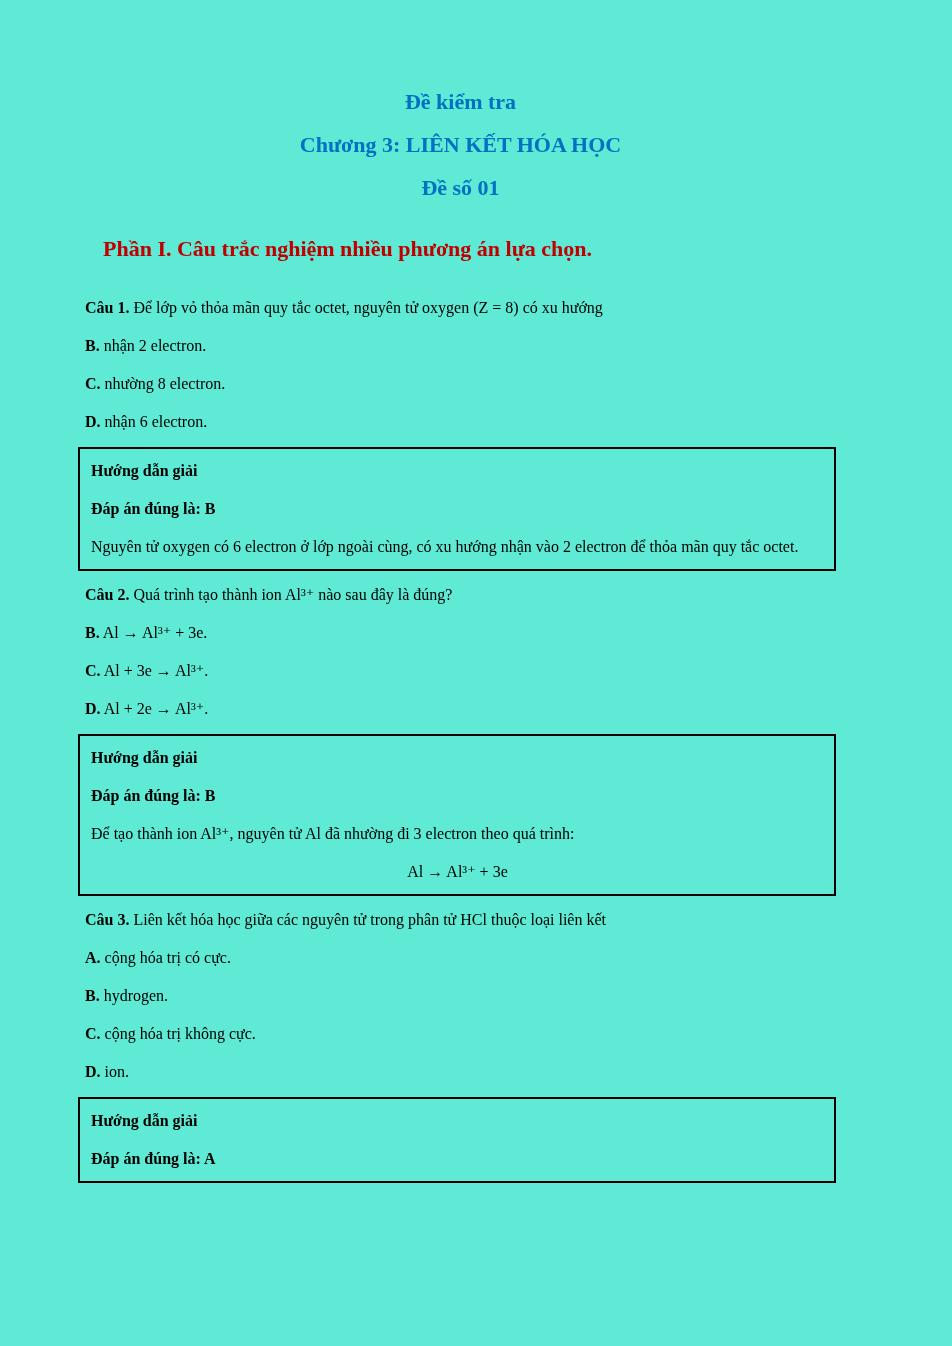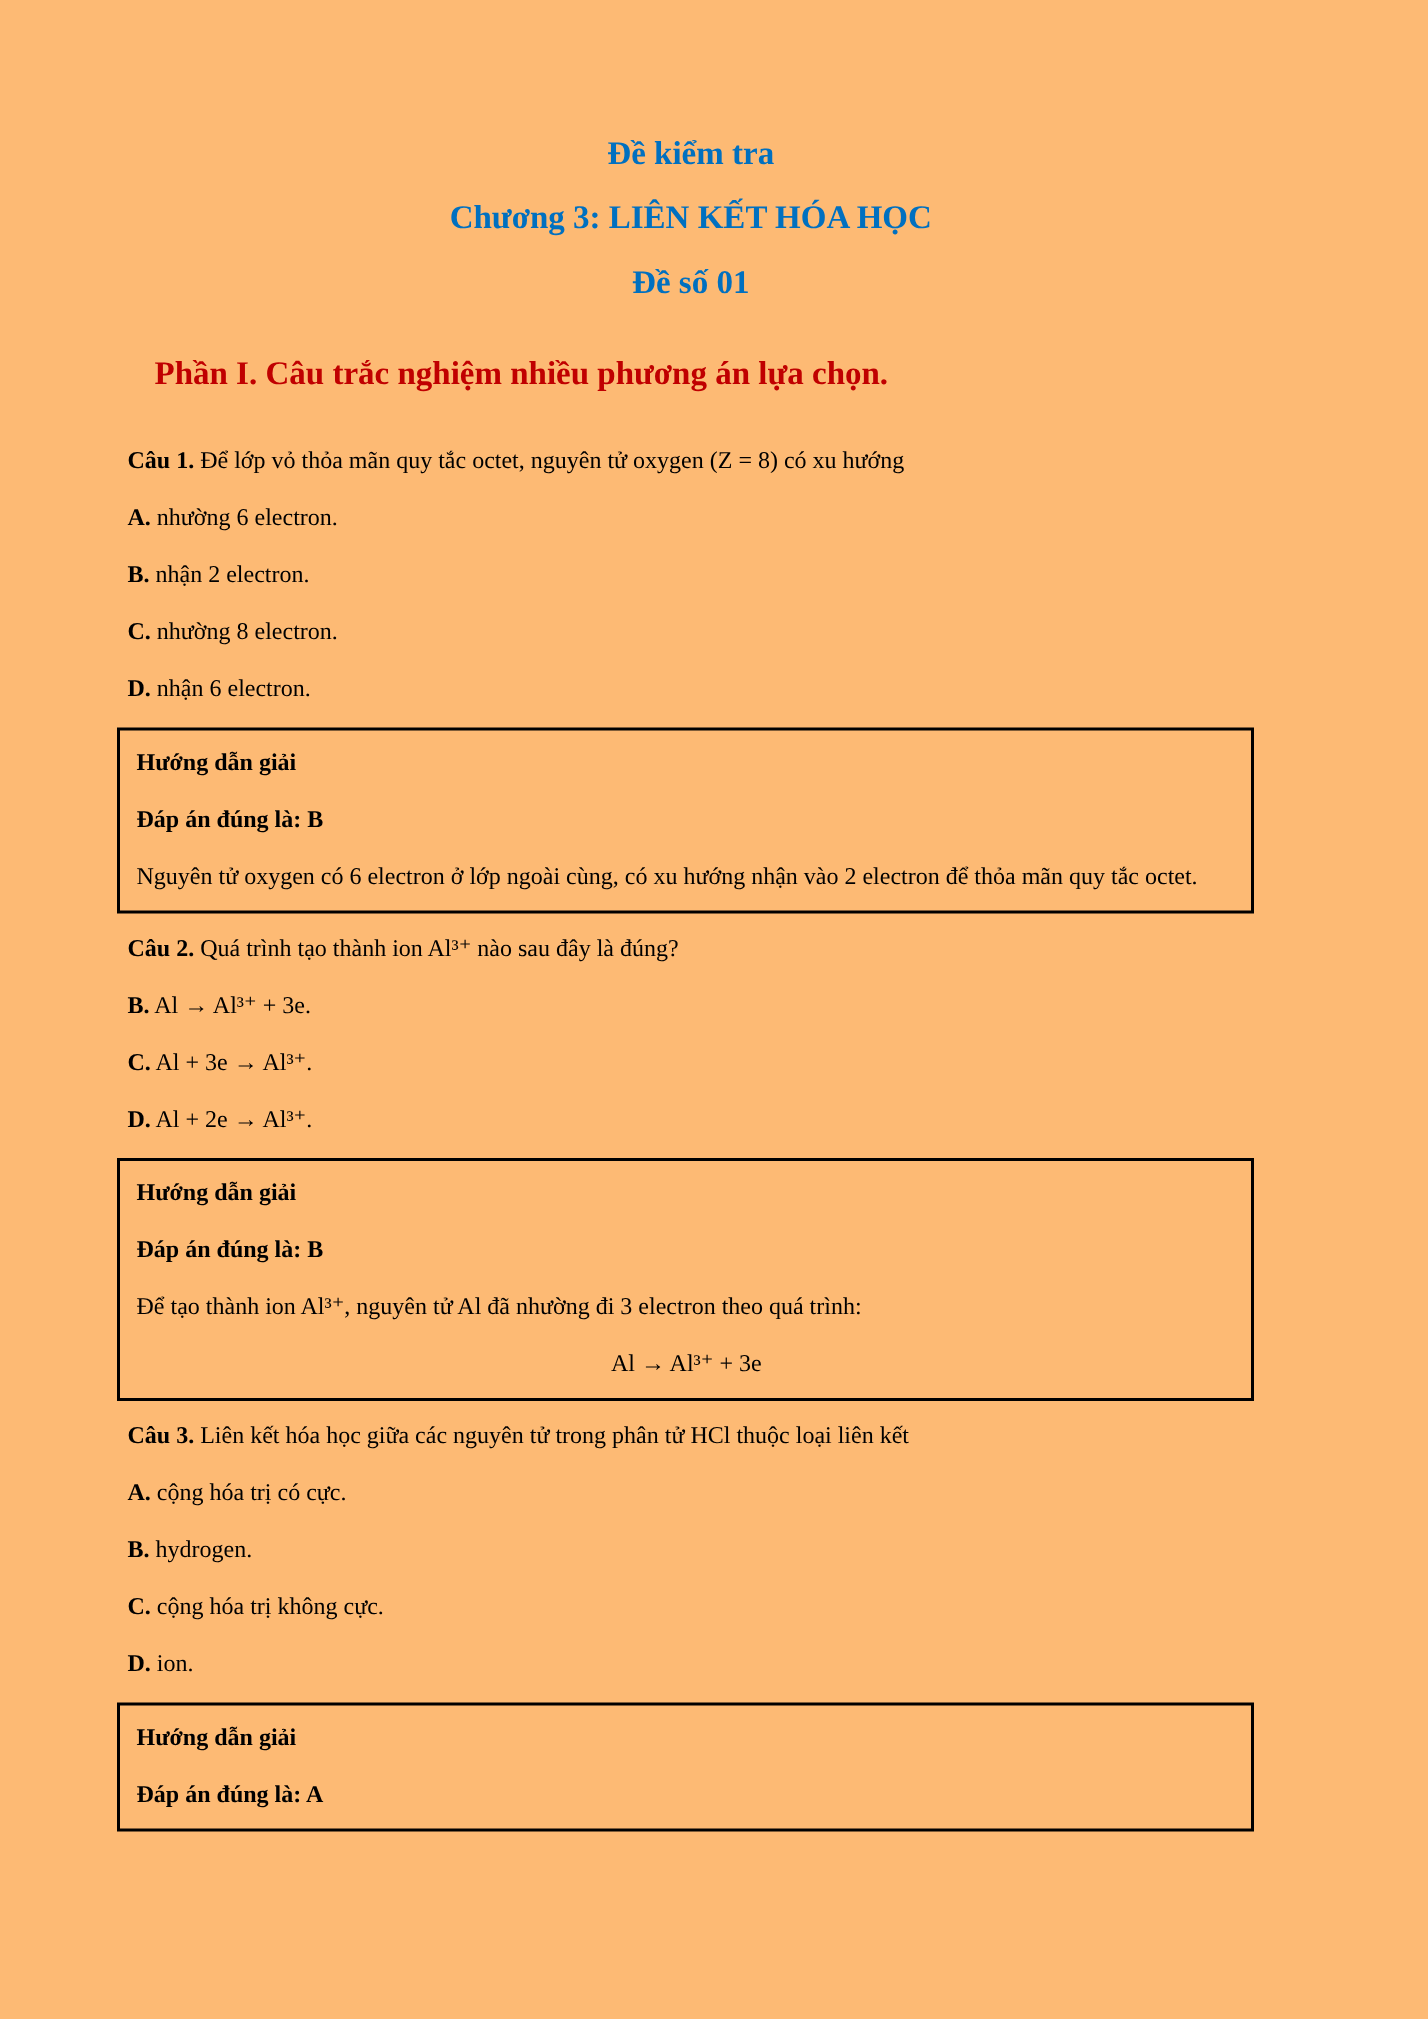--- a/index.html
+++ b/index.html
@@ -6,21 +6,21 @@
   :root{
     --blue:#0070C0;
     --red:#C00000;
     --ink:#000000;
     --border:#000000;
   }
   html,body{margin:0;padding:0;background:#ffffff;}
   .page{
     width:952px;height:1346px;box-sizing:border-box;
     padding:80px 116px 0 85px;
-    background:#fdba74;color:var(--ink);
+    background:#5eead4;color:var(--ink);
     font-family:"Liberation Serif","DejaVu Serif",serif;
     font-size:21px;overflow:hidden;
   }
   .h{font-size:22px;font-weight:bold;color:var(--blue);text-align:center;line-height:43px;margin:0;}
   .part{font-size:22px;font-weight:bold;color:var(--red);line-height:44px;margin:18px;}
   .ln{font-size:16px;line-height:38px;margin:0;}
   .ln b{font-weight:bold;}
   .box{
     border:2px solid var(--border);
     margin:6px 0 5px -7px;
@@ -32,21 +32,20 @@
 <body>
 
 <div class="page">
 
   <p class="h">Đề kiểm tra</p>
   <p class="h">Chương 3: LIÊN KẾT HÓA HỌC</p>
   <p class="h">Đề số 01</p>
   <p class="part">Phần I. Câu trắc nghiệm nhiều phương án lựa chọn.</p>
 
   <p class="ln"><b>Câu 1.</b> <span>Để lớp vỏ thỏa mãn quy tắc octet, nguyên tử oxygen (Z = 8) có xu hướng</span></p>
-  <p class="ln"><b>A.</b> <span>nhường 6 electron.</span></p>
   <p class="ln"><b>B.</b> <span>nhận 2 electron.</span></p>
   <p class="ln"><b>C.</b> <span>nhường 8 electron.</span></p>
   <p class="ln"><b>D.</b> <span>nhận 6 electron.</span></p>
 
   <div class="box">
     <p class="ln"><b>Hướng dẫn giải</b></p>
     <p class="ln"><b>Đáp án đúng là: B</b></p>
     <p class="ln">Nguyên tử oxygen có 6 electron ở lớp ngoài cùng, có xu hướng nhận vào 2 electron để thỏa mãn quy tắc octet.</p>
   </div>
 

